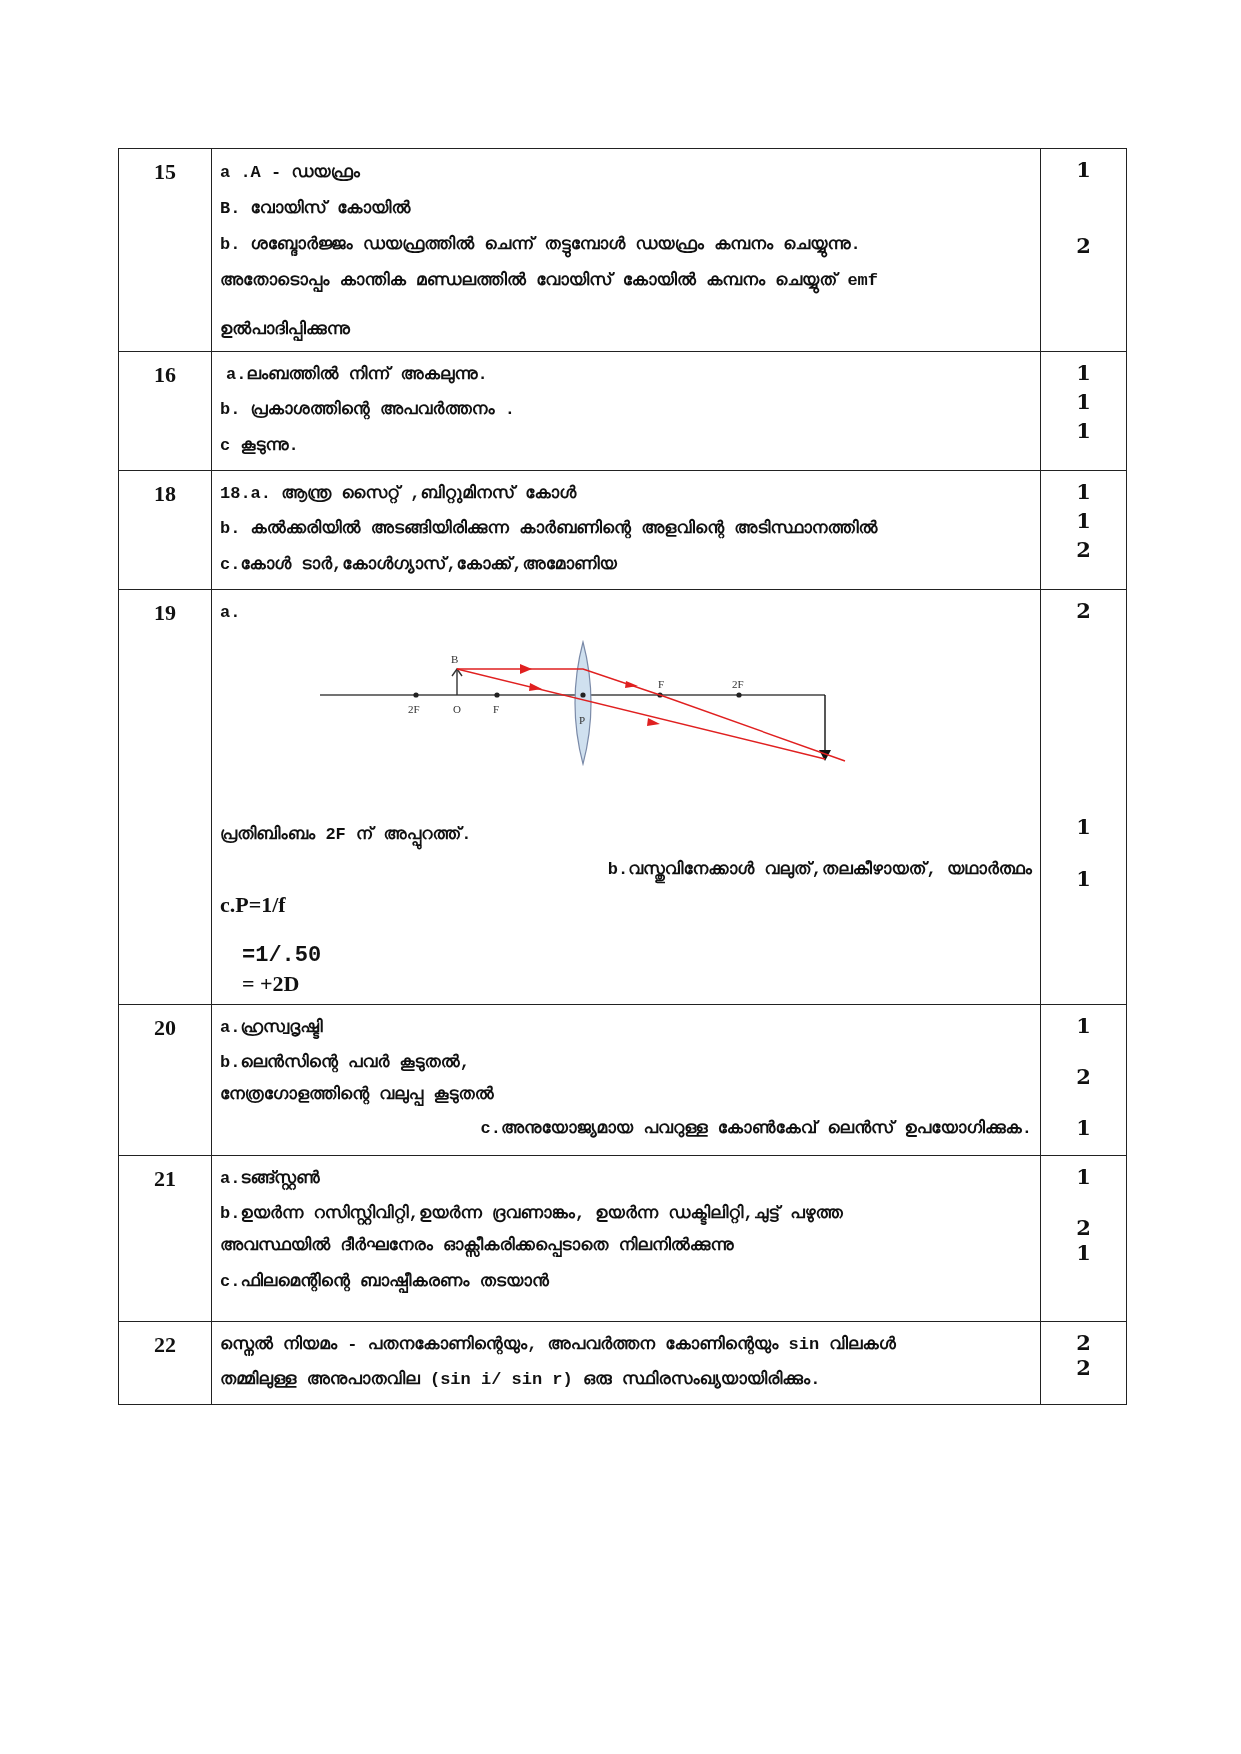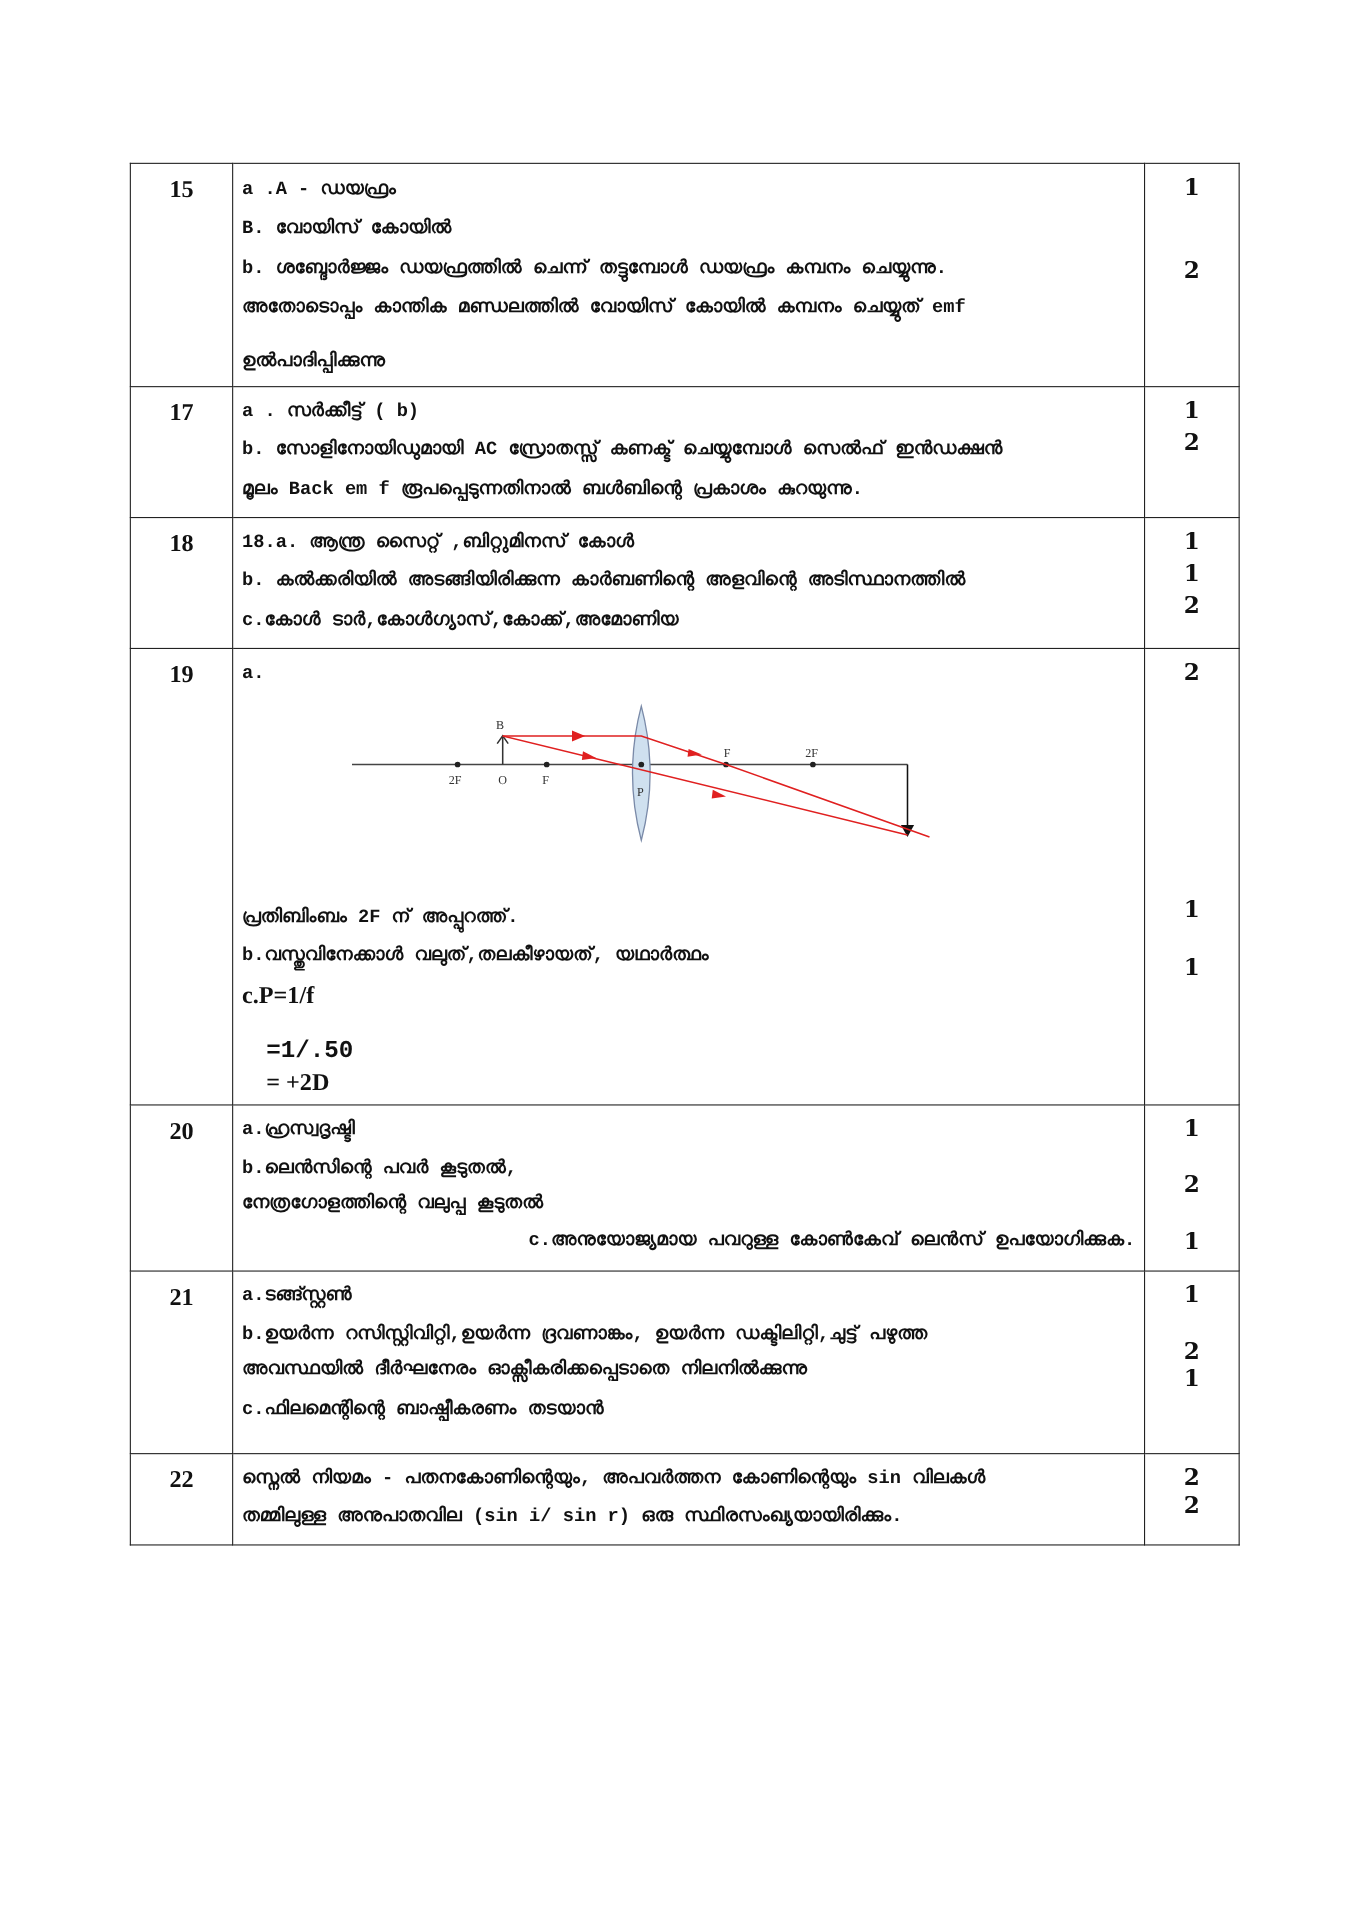--- a/index.html
+++ b/index.html
@@ -28,33 +28,34 @@
       <div class="line" style="line-height:36px;">b. ശബ്ദോർജ്ജം ഡയഫ്രത്തിൽ ചെന്ന് തട്ടുമ്പോൾ ഡയഫ്രം കമ്പനം ചെയ്യുന്നു.</div>
       <div class="line" style="line-height:36px;">അതോടൊപ്പം കാന്തിക മണ്ഡലത്തിൽ വോയിസ് കോയിൽ കമ്പനം ചെയ്യുത് emf</div>
       <div class="line" style="line-height:30px;margin-top:16px;">ഉൽപാദിപ്പിക്കുന്നു</div>
     </td>
     <td class="marks">
       <span class="mk" style="margin-top:6px;">1</span>
       <span class="mk" style="margin-top:47px;">2</span>
     </td>
   </tr>
 
-
   <tr style="height:116px;">
-    <td class="qno">17</td>
+    <td class="qno">16</td>
     <td class="ans">
-      <div class="line" style="line-height:34px;">a . സർക്കീട്ട് ( b)</div>
-      <div class="line" style="line-height:36px;">b. സോളിനോയിഡുമായി AC സ്രോതസ്സ് കണക്ട് ചെയ്യുമ്പോൾ സെൽഫ് ഇൻഡക്ഷൻ</div>
-      <div class="line" style="line-height:36px;">മൂലം Back em f രൂപപ്പെടുന്നതിനാൽ ബൾബിന്റെ പ്രകാശം കുറയുന്നു.</div>
+      <div class="line" style="line-height:34px;padding-left:6px;">a.ലംബത്തിൽ നിന്ന് അകലുന്നു.</div>
+      <div class="line" style="line-height:36px;">b. പ്രകാശത്തിന്റെ അപവർത്തനം .</div>
+      <div class="line" style="line-height:36px;">c കൂടുന്നു.</div>
     </td>
     <td class="marks">
       <span class="mk" style="margin-top:6px;">1</span>
-      <span class="mk">2</span>
+      <span class="mk">1</span>
+      <span class="mk">1</span>
     </td>
   </tr>
+
 
   <tr style="height:116px;">
     <td class="qno">18</td>
     <td class="ans">
       <div class="line" style="line-height:34px;">18.a. ആന്ത്ര സൈറ്റ് ,ബിറ്റുമിനസ് കോൾ</div>
       <div class="line" style="line-height:36px;">b. കൽക്കരിയിൽ അടങ്ങിയിരിക്കുന്ന കാർബണിന്റെ അളവിന്റെ അടിസ്ഥാനത്തിൽ</div>
       <div class="line" style="line-height:36px;">c.കോൾ ടാർ,കോൾഗ്യാസ്,കോക്ക്,അമോണിയ</div>
     </td>
     <td class="marks">
       <span class="mk" style="margin-top:6px;">1</span>
@@ -95,21 +96,21 @@
           <text x="131" y="25" font-size="11" font-family="Liberation Serif, serif" fill="#333">B</text>
           <text x="88" y="75" font-size="11" font-family="Liberation Serif, serif" fill="#333">2F</text>
           <text x="133" y="75" font-size="11" font-family="Liberation Serif, serif" fill="#333">O</text>
           <text x="173" y="75" font-size="11" font-family="Liberation Serif, serif" fill="#333">F</text>
           <text x="259" y="86" font-size="11" font-family="Liberation Serif, serif" fill="#333">P</text>
           <text x="338" y="50" font-size="11" font-family="Liberation Serif, serif" fill="#333">F</text>
           <text x="412" y="50" font-size="11" font-family="Liberation Serif, serif" fill="#333">2F</text>
         </svg>
       </div>
       <div class="line" style="line-height:34px;margin-top:10px;">പ്രതിബിംബം 2F ന് അപ്പുറത്ത്.</div>
-      <div class="line" style="line-height:36px;">b.വസ്തുവിനേക്കാൾ വലുത്,തലകീഴായത്, യഥാർത്ഥം</div>
+      <div class="line" style="line-height:36px;text-align:right;">b.വസ്തുവിനേക്കാൾ വലുത്,തലകീഴായത്, യഥാർത്ഥം</div>
       <div class="formula" style="padding-left:0;line-height:34px;">c.P=1/f</div>
       <div class="formula" style="margin-top:20px;font-family:Liberation Mono, monospace;">=1/.50</div>
       <div class="formula">= +2D</div>
     </td>
     <td class="marks">
       <span class="mk" style="margin-top:6px;">2</span>
       <span class="mk" style="margin-top:187px;">1</span>
       <span class="mk" style="margin-top:23px;">1</span>
     </td>
   </tr>

